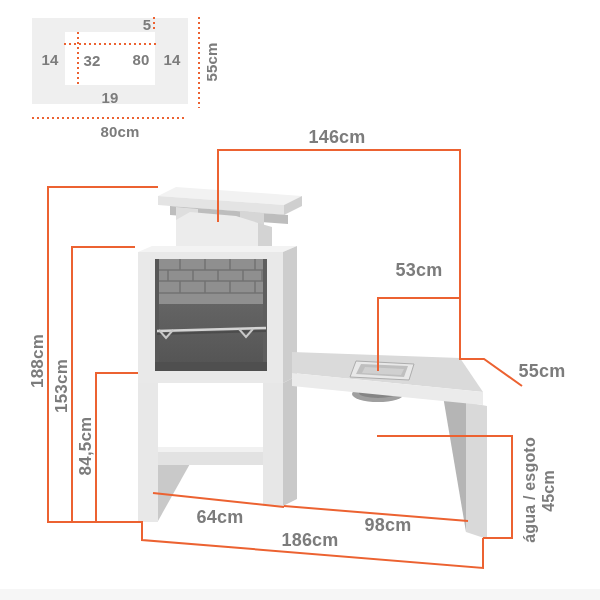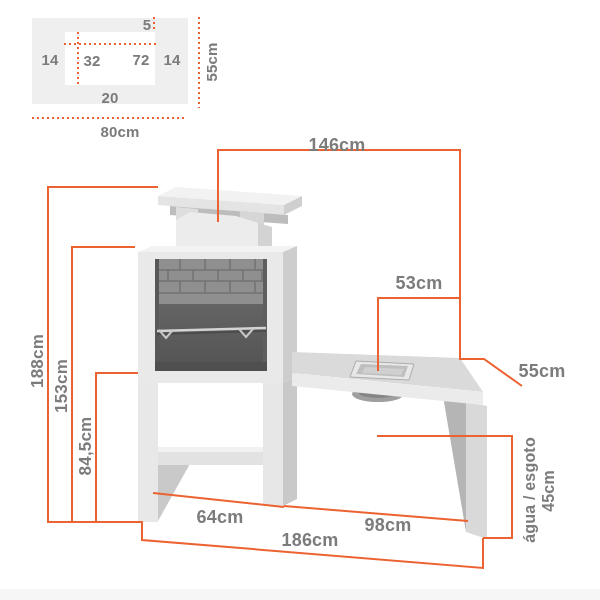--- a/index.html
+++ b/index.html
@@ -118,34 +118,34 @@
       <path d="M138 373 H96 V521"></path>
       <path d="M218 222 V150 H460 V359 H484 L522 386"></path>
       <path d="M460 298 H378 V371"></path>
       <path d="M153 493 L284 507"></path>
       <path d="M284 506 L468 521"></path>
       <path d="M142 521 V540 L483 568 V538"></path>
       <path d="M377 436 H512 V538 H483"></path>
     </g>
   </svg>
 
-  <div class="lbl" style="left:337px;top:145px">146cm</div>
-  <div class="lbl" style="left:419px;top:283px">53cm</div>
+  <div class="lbl" style="left:337px;top:137px">146cm</div>
+  <div class="lbl" style="left:419px;top:270px">53cm</div>
   <div class="lbl" style="left:542px;top:371px">55cm</div>
   <div class="lbl rot side" style="left:37px;top:361px">188cm</div>
   <div class="lbl rot side" style="left:61px;top:386px">153cm</div>
   <div class="lbl rot side" style="left:85px;top:446px">84,5cm</div>
   <div class="lbl" style="left:220px;top:517px">64cm</div>
   <div class="lbl" style="left:388px;top:525px">98cm</div>
   <div class="lbl" style="left:310px;top:540px">186cm</div>
   <div class="lbl rot util" style="left:530px;top:490px">água / esgoto</div>
   <div class="lbl rot util" style="left:549px;top:491px">45cm</div>
 
   <div class="lbl sm" style="left:147px;top:24px">5</div>
   <div class="lbl sm" style="left:50px;top:59px">14</div>
-  <div class="lbl sm" style="left:141px;top:59px">72</div>
+  <div class="lbl sm" style="left:141px;top:59px">80</div>
   <div class="lbl sm" style="left:172px;top:59px">14</div>
   <div class="lbl sm" style="left:92px;top:60px">32</div>
-  <div class="lbl sm" style="left:110px;top:97px">20</div>
+  <div class="lbl sm" style="left:110px;top:97px">19</div>
   <div class="lbl sm rot" style="left:211px;top:62px">55cm</div>
   <div class="lbl sm" style="left:120px;top:131px">80cm</div>
 
 </div>
 
 </body></html>

